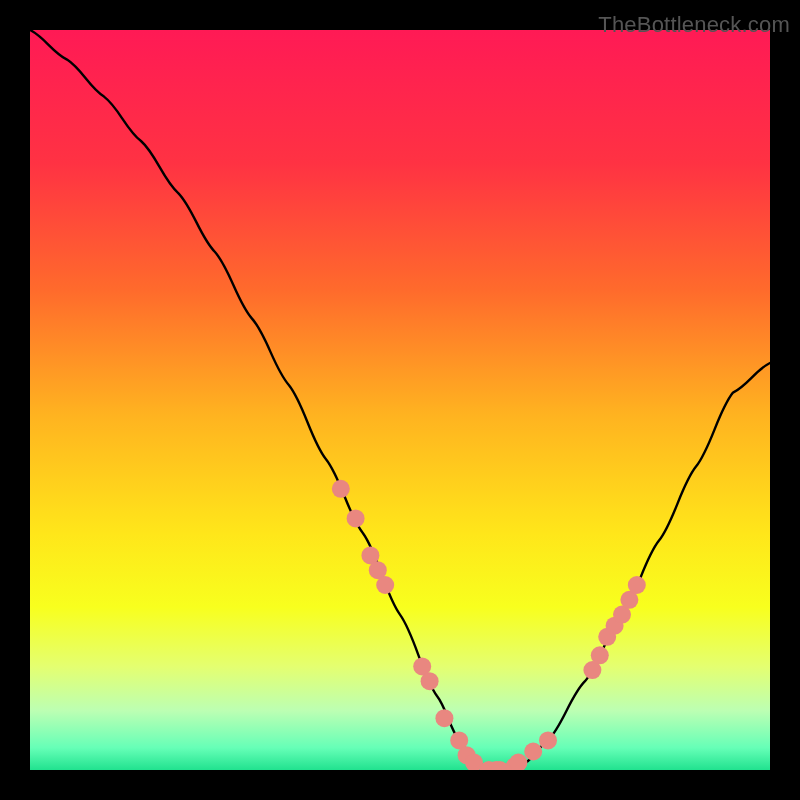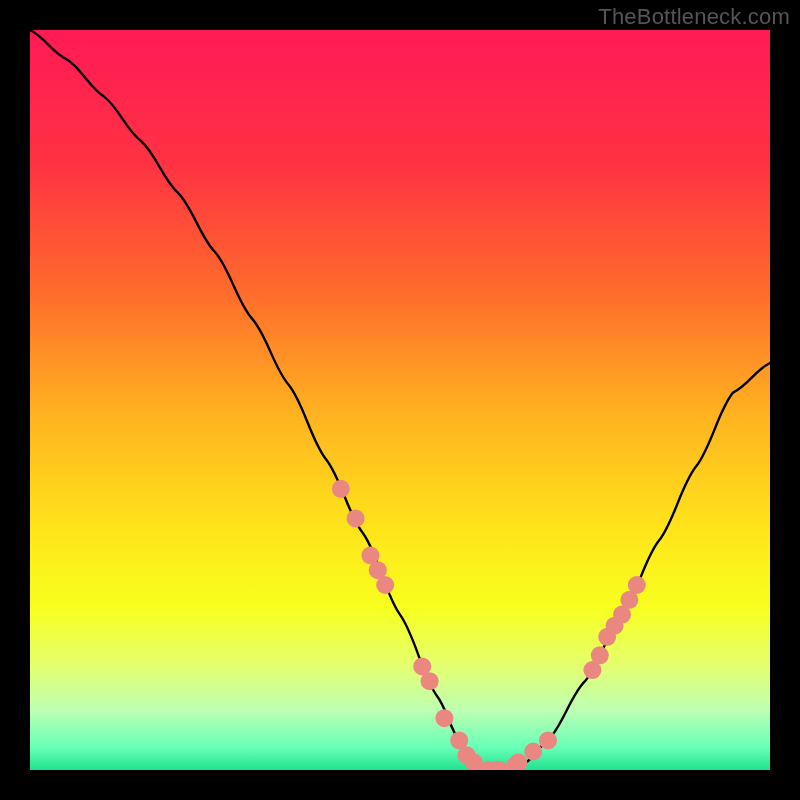--- a/index.html
+++ b/index.html
@@ -6,21 +6,21 @@
     margin: 0;
     padding: 0;
     width: 800px;
     height: 800px;
     background: #000;
     position: relative;
     font-family: Arial, Helvetica, sans-serif;
   }
   .watermark {
     position: absolute;
-    top: 4px;
+    top: 12px;
     right: 10px;
     color: #555;
     font-size: 22px;
     font-weight: 500;
     z-index: 10;
     letter-spacing: 0.2px;
   }
   .plot-frame {
     position: absolute;
     top: 30px;

